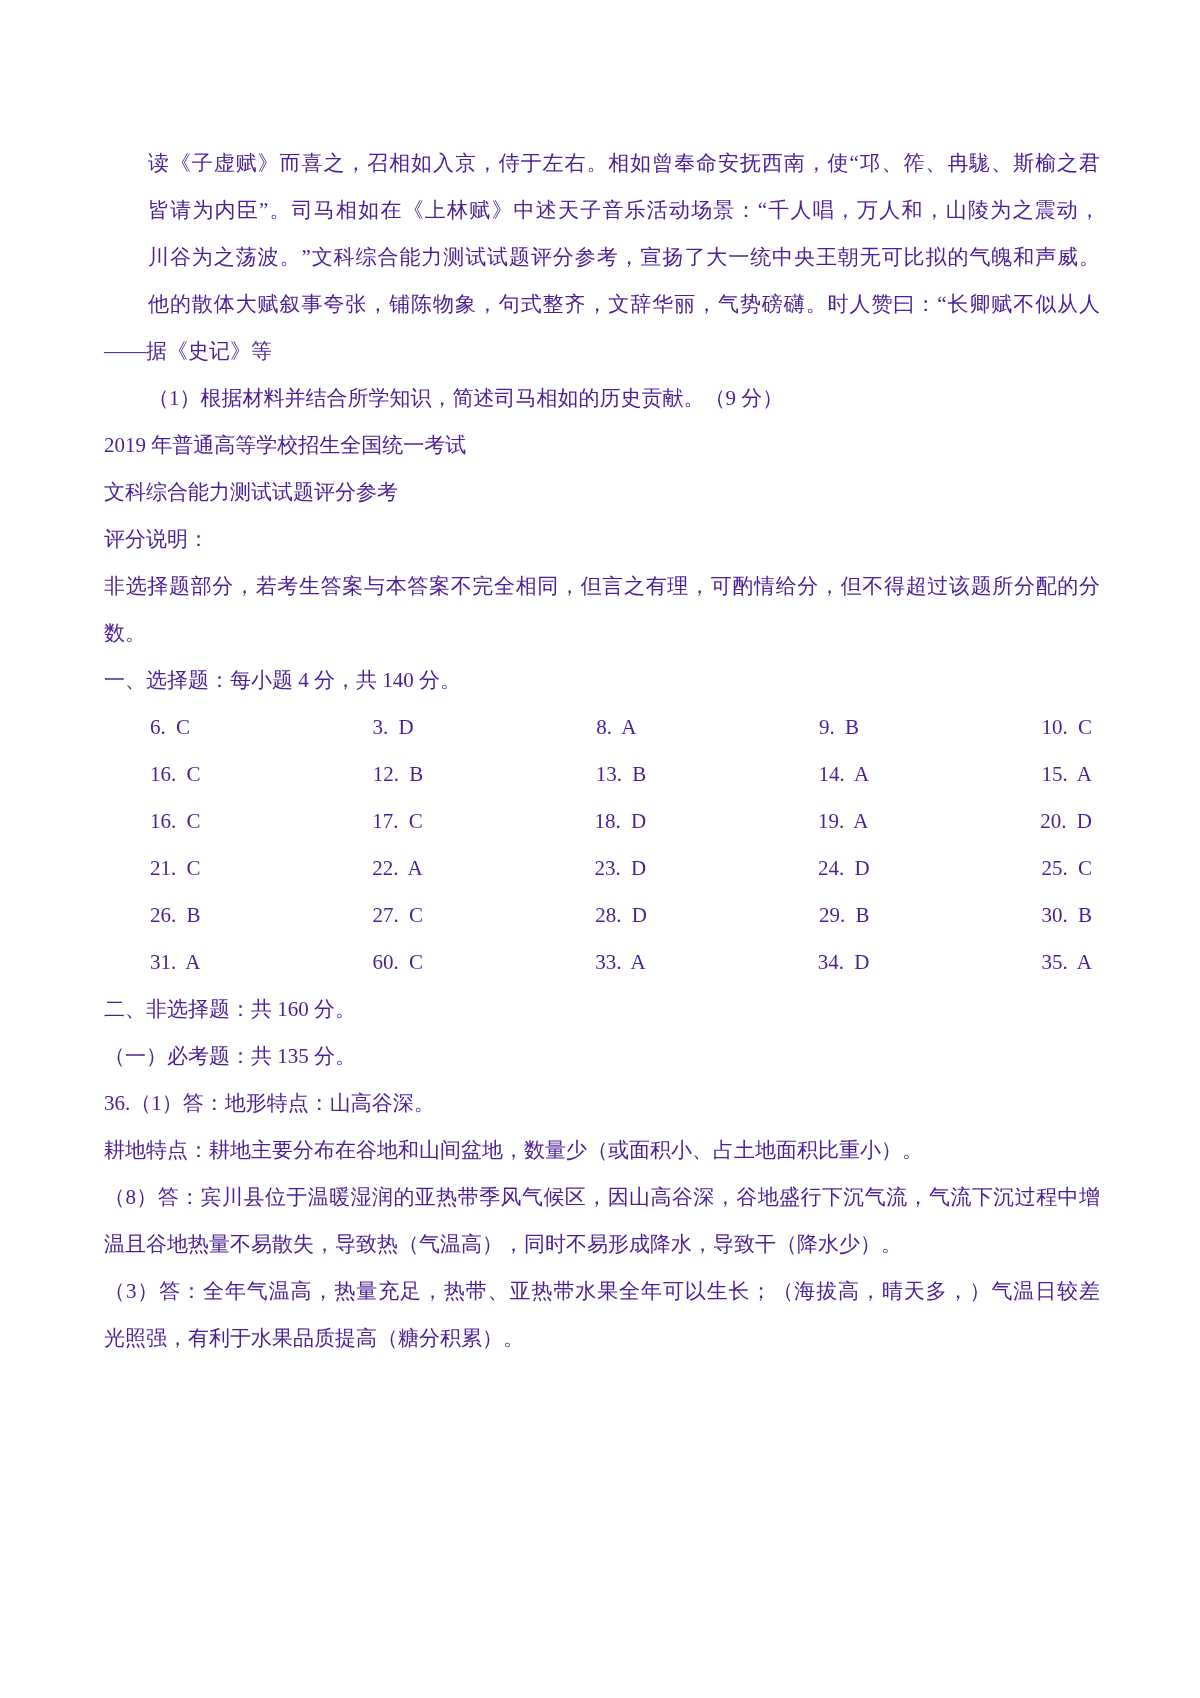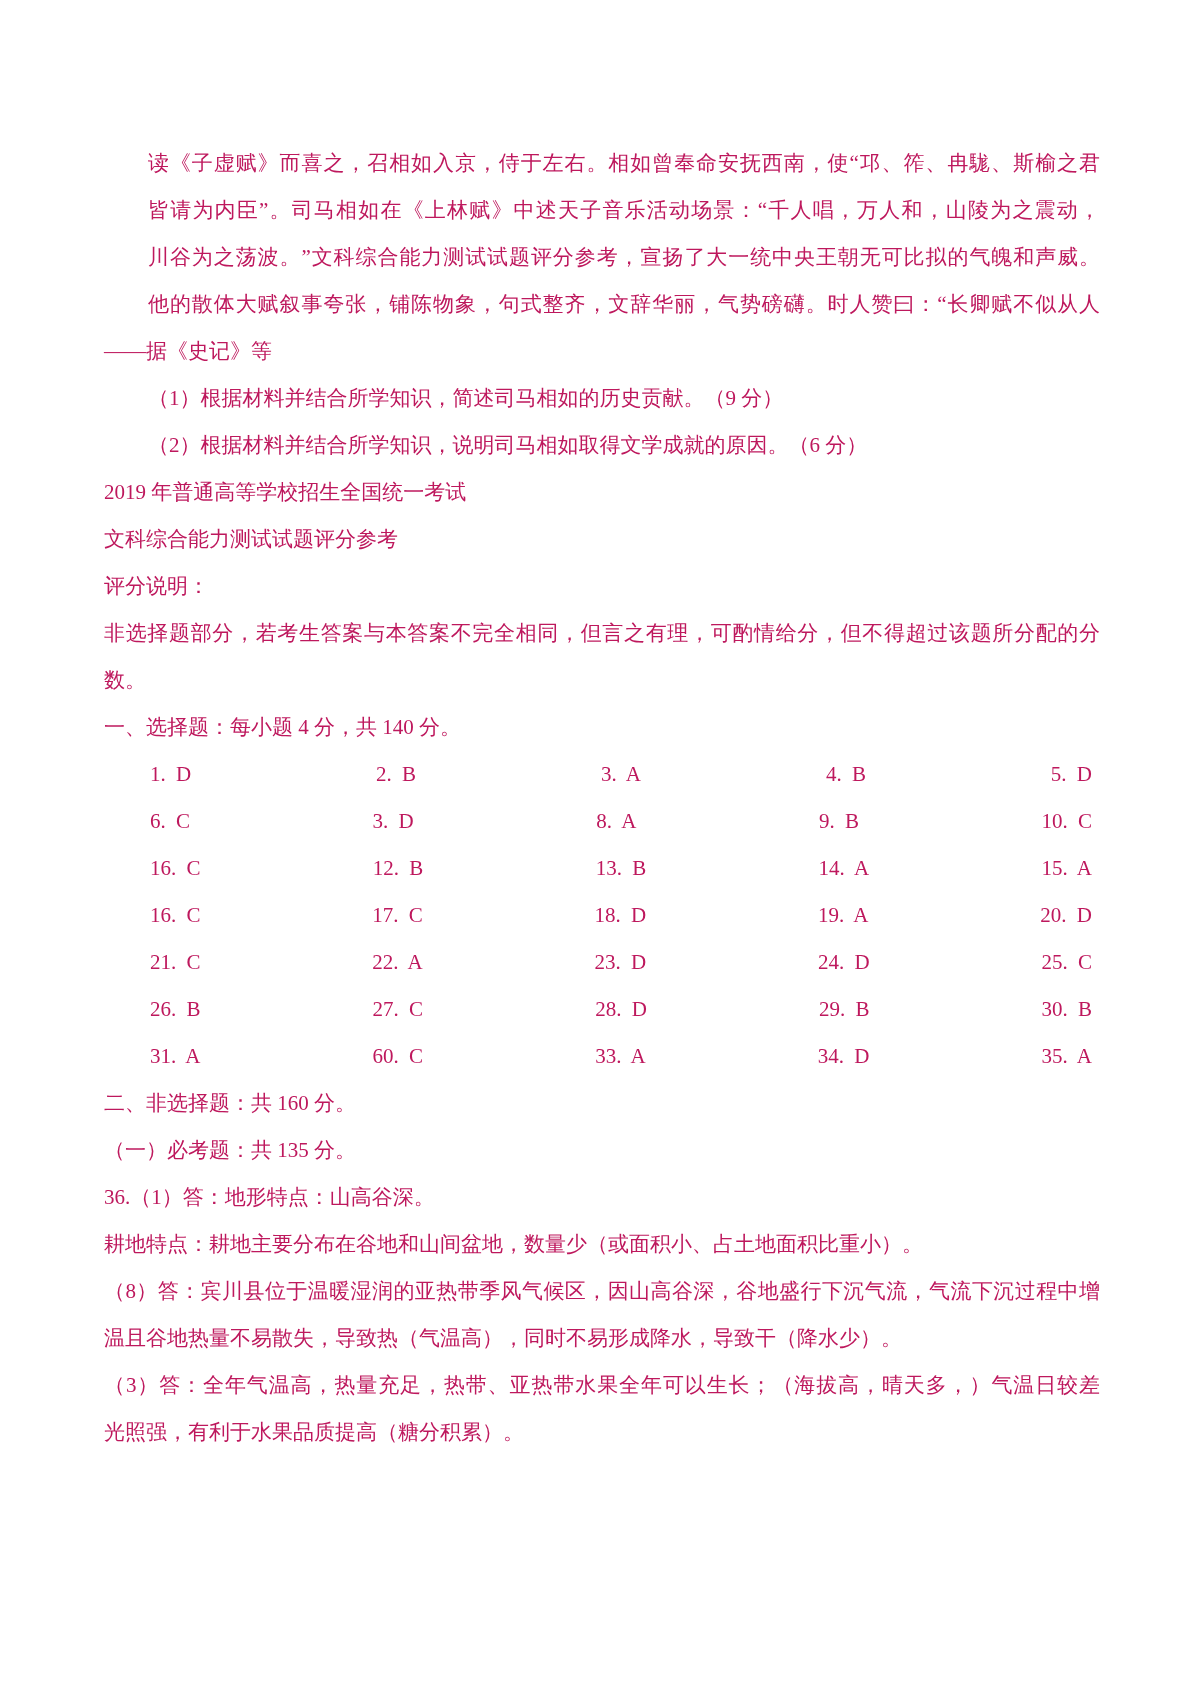--- a/index.html
+++ b/index.html
@@ -2,21 +2,21 @@
 <html><head>
 <meta charset="utf-8">
 <style>
   html, body { margin: 0; padding: 0; background: #ffffff; }
   .page {
     position: relative;
     width: 1200px;
     height: 1698px;
     background: #ffffff;
     font-family: "Liberation Serif", "DejaVu Serif", serif;
-    color: #be185d;
+    color: #4c1d95;
     overflow: hidden;
   }
   .doc {
     position: absolute;
     left: 104px;
     top: 140px;
     width: 996px;
   }
   .line {
     height: 47px;
@@ -49,38 +49,30 @@
 <div class="page">
   <div class="doc">
 
     <div class="line indent justify">读《子虚赋》而喜之，召相如入京，侍于左右。相如曾奉命安抚西南，使“邛、筰、冉駹、斯榆之君</div>
     <div class="line indent justify">皆请为内臣”。司马相如在《上林赋》中述天子音乐活动场景：“千人唱，万人和，山陵为之震动，</div>
     <div class="line indent justify">川谷为之荡波。”文科综合能力测试试题评分参考，宣扬了大一统中央王朝无可比拟的气魄和声威。</div>
     <div class="line indent justify">他的散体大赋叙事夸张，铺陈物象，句式整齐，文辞华丽，气势磅礴。时人赞曰：“长卿赋不似从人</div>
     <div class="line right">——据《史记》等</div>
 
     <div class="line indent">（1）根据材料并结合所学知识，简述司马相如的历史贡献。（9 分）</div>
-    <div class="line indent">（2）根据材料并结合所学知识，说明司马相如取得文学成就的原因。（6 分）</div>
 
     <div class="line center">2019 年普通高等学校招生全国统一考试</div>
     <div class="line center">文科综合能力测试试题评分参考</div>
 
     <div class="line">评分说明：</div>
     <div class="line justify">非选择题部分，若考生答案与本答案不完全相同，但言之有理，可酌情给分，但不得超过该题所分配的分</div>
     <div class="line">数。</div>
 
     <div class="line">一、选择题：每小题 4 分，共 140 分。</div>
 
-    <div class="line answers-row">
-      <span class="acell">1. D</span>
-      <span class="acell">2. B</span>
-      <span class="acell">3. A</span>
-      <span class="acell">4. B</span>
-      <span class="acell">5. D</span>
-    </div>
     <div class="line answers-row">
       <span class="acell">6. C</span>
       <span class="acell">3. D</span>
       <span class="acell">8. A</span>
       <span class="acell">9. B</span>
       <span class="acell">10. C</span>
     </div>
     <div class="line answers-row">
       <span class="acell">16. C</span>
       <span class="acell">12. B</span>

